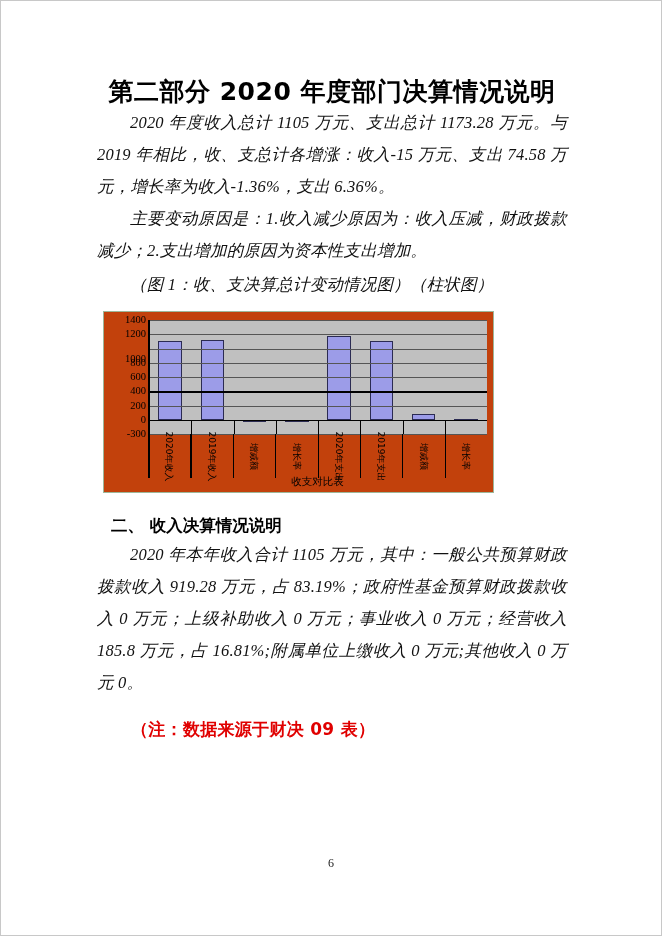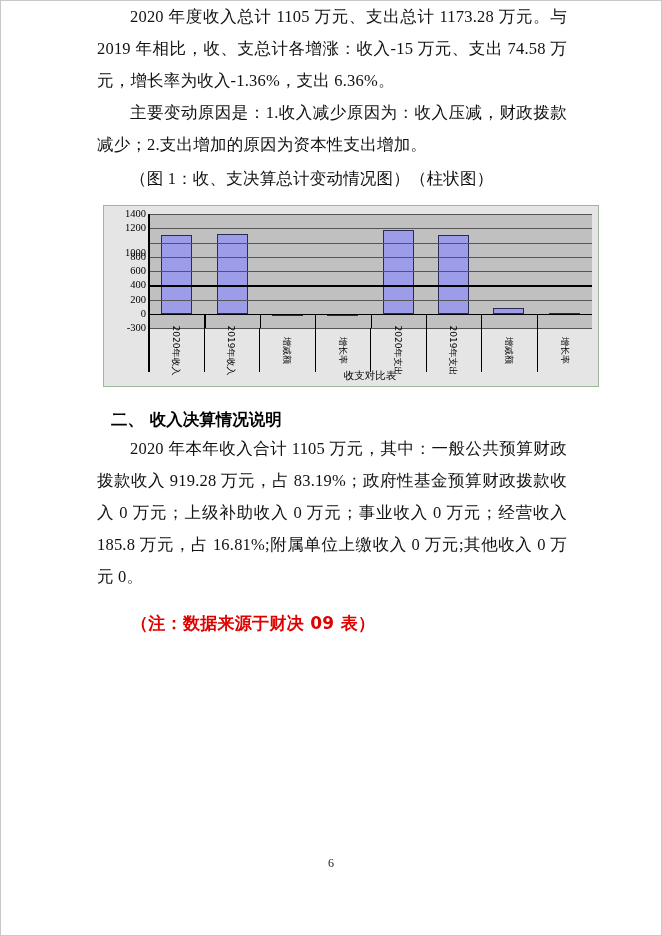--- a/index.html
+++ b/index.html
@@ -53,20 +53,21 @@
   
   .para{
     font-family:"Liberation Serif","DejaVu Serif",serif;
     font-size:16.5px;
     color:#111;
     margin:0;
     line-height:32px;
     text-align:justify;
     text-justify:inter-ideograph;
     letter-spacing:.2px;
+    font-style:italic;
   }
   .para.indent{ text-indent:2em; }
   .para.figcap{ text-indent:2em; padding-top:2px; }
 
   
   .red-note{
     font-family:"DejaVu Sans","Liberation Sans",sans-serif;
     font-size:17px;
     font-weight:700;
     color:#e00000;
@@ -84,23 +85,23 @@
     top:855px;
     text-align:center;
     font-family:"Liberation Serif","DejaVu Serif",serif;
     font-size:12px;
     color:#222;
   }
 
   
   .chart-wrap{
     margin-top:10px;
-    width:496px;
+    width:391px;
     height:182px;
-    background:#e5e5e5;
+    background:#c2410c;
     border:1px solid #9db79a;
     box-sizing:border-box;
     position:relative;
     margin-left:6px;
     text-decoration:underline;
   }
   .chart-inner{
     position:absolute;
     left:0;top:0;right:0;bottom:0;
   }
@@ -205,20 +206,21 @@
     top:8px;
     height:158px;
   }
 </style>
 </head>
 <body>
 
 <div class="page">
   <div class="content">
 
+    <h1 class="doc-title">第二部分 2020 年度部门决算情况说明</h1>
 
 
     <p class="para indent">2020 年度收入总计 1105 万元、支出总计 1173.28 万元。与 2019 年相比，收、支总计各增涨：收入-15 万元、支出 74.58 万元，增长率为收入-1.36%，支出 6.36%。</p>
     <p class="para indent">主要变动原因是：1.收入减少原因为：收入压减，财政拨款减少；2.支出增加的原因为资本性支出增加。</p>
     <p class="para figcap">（图 1：收、支决算总计变动情况图）（柱状图）</p>
 
     <div class="chart-wrap">
       <div class="chart-inner">
 
         <div class="y-axis-labels" id="yaxis">

